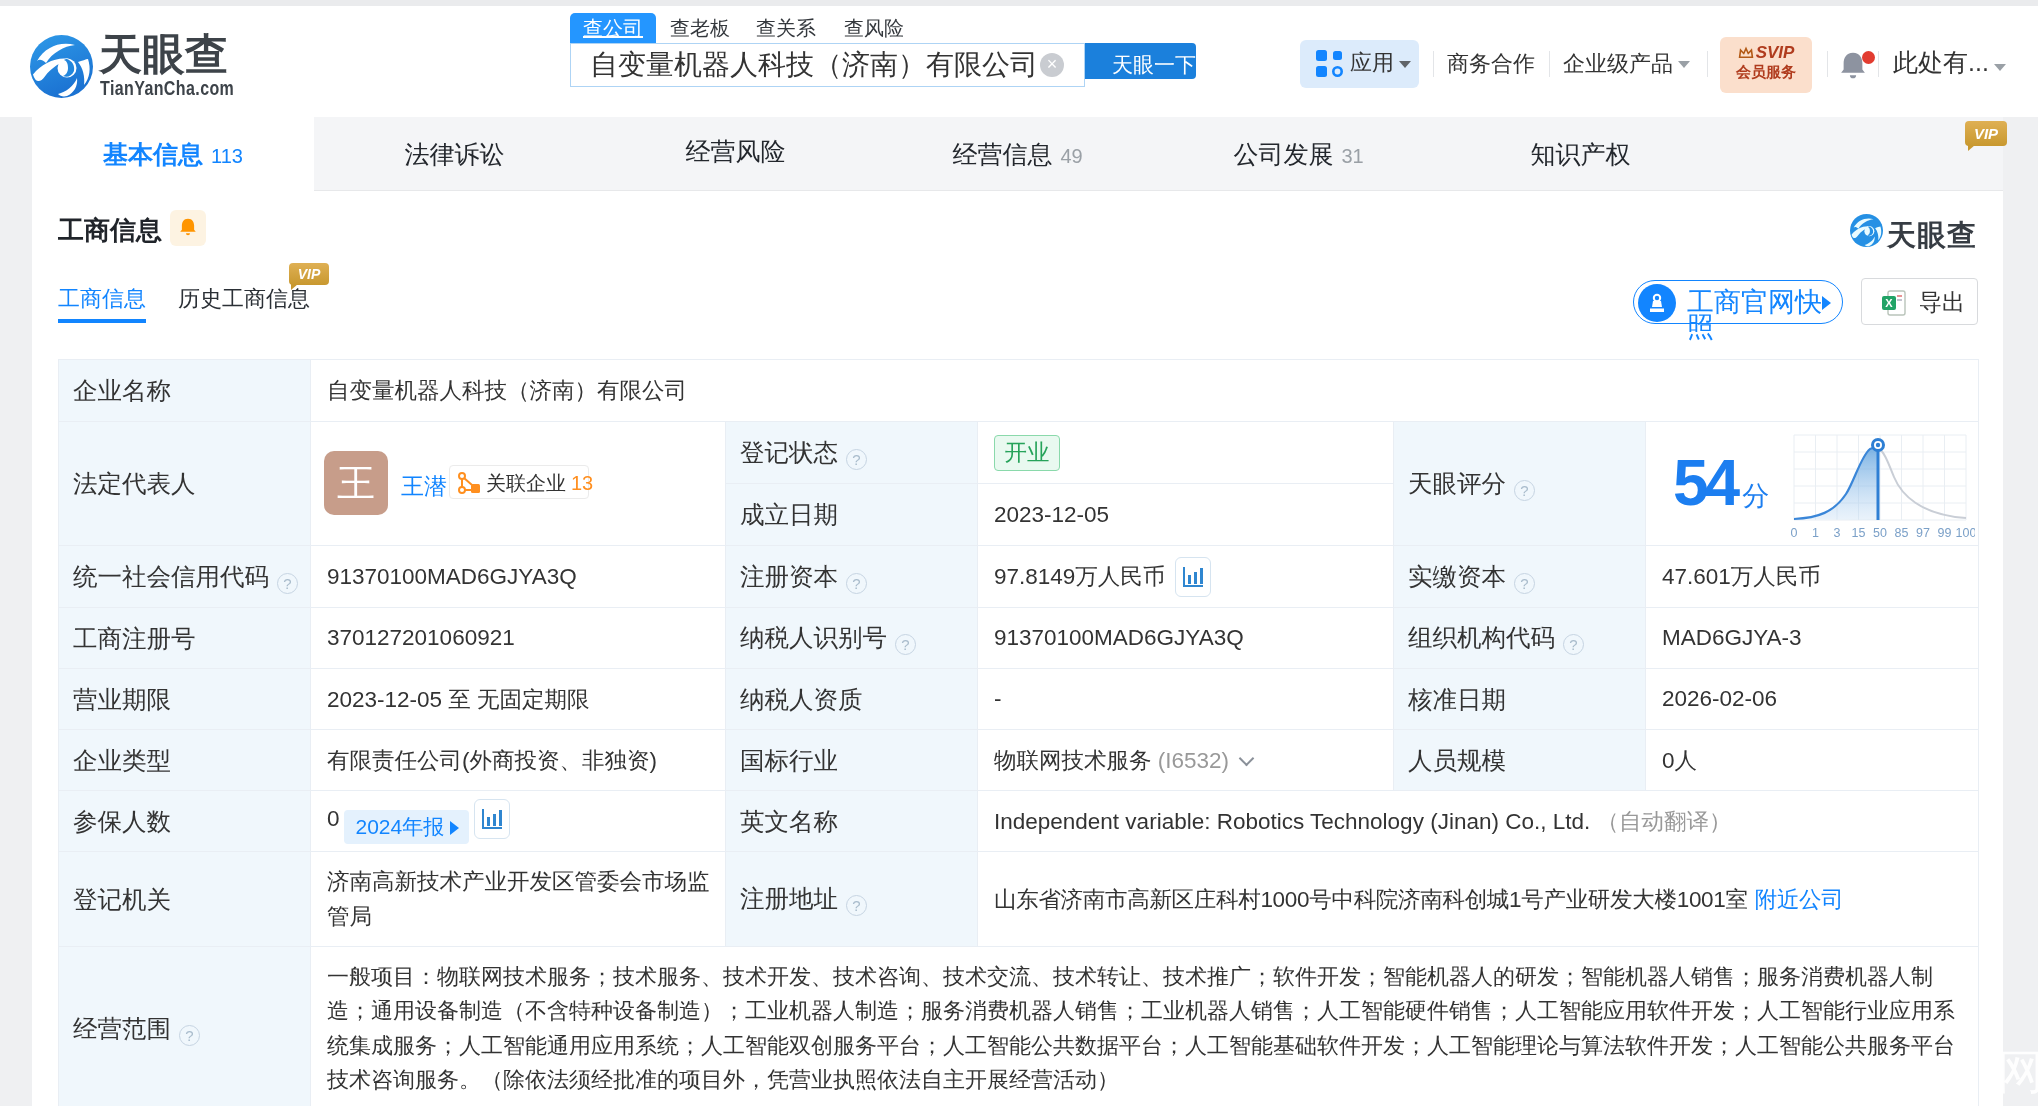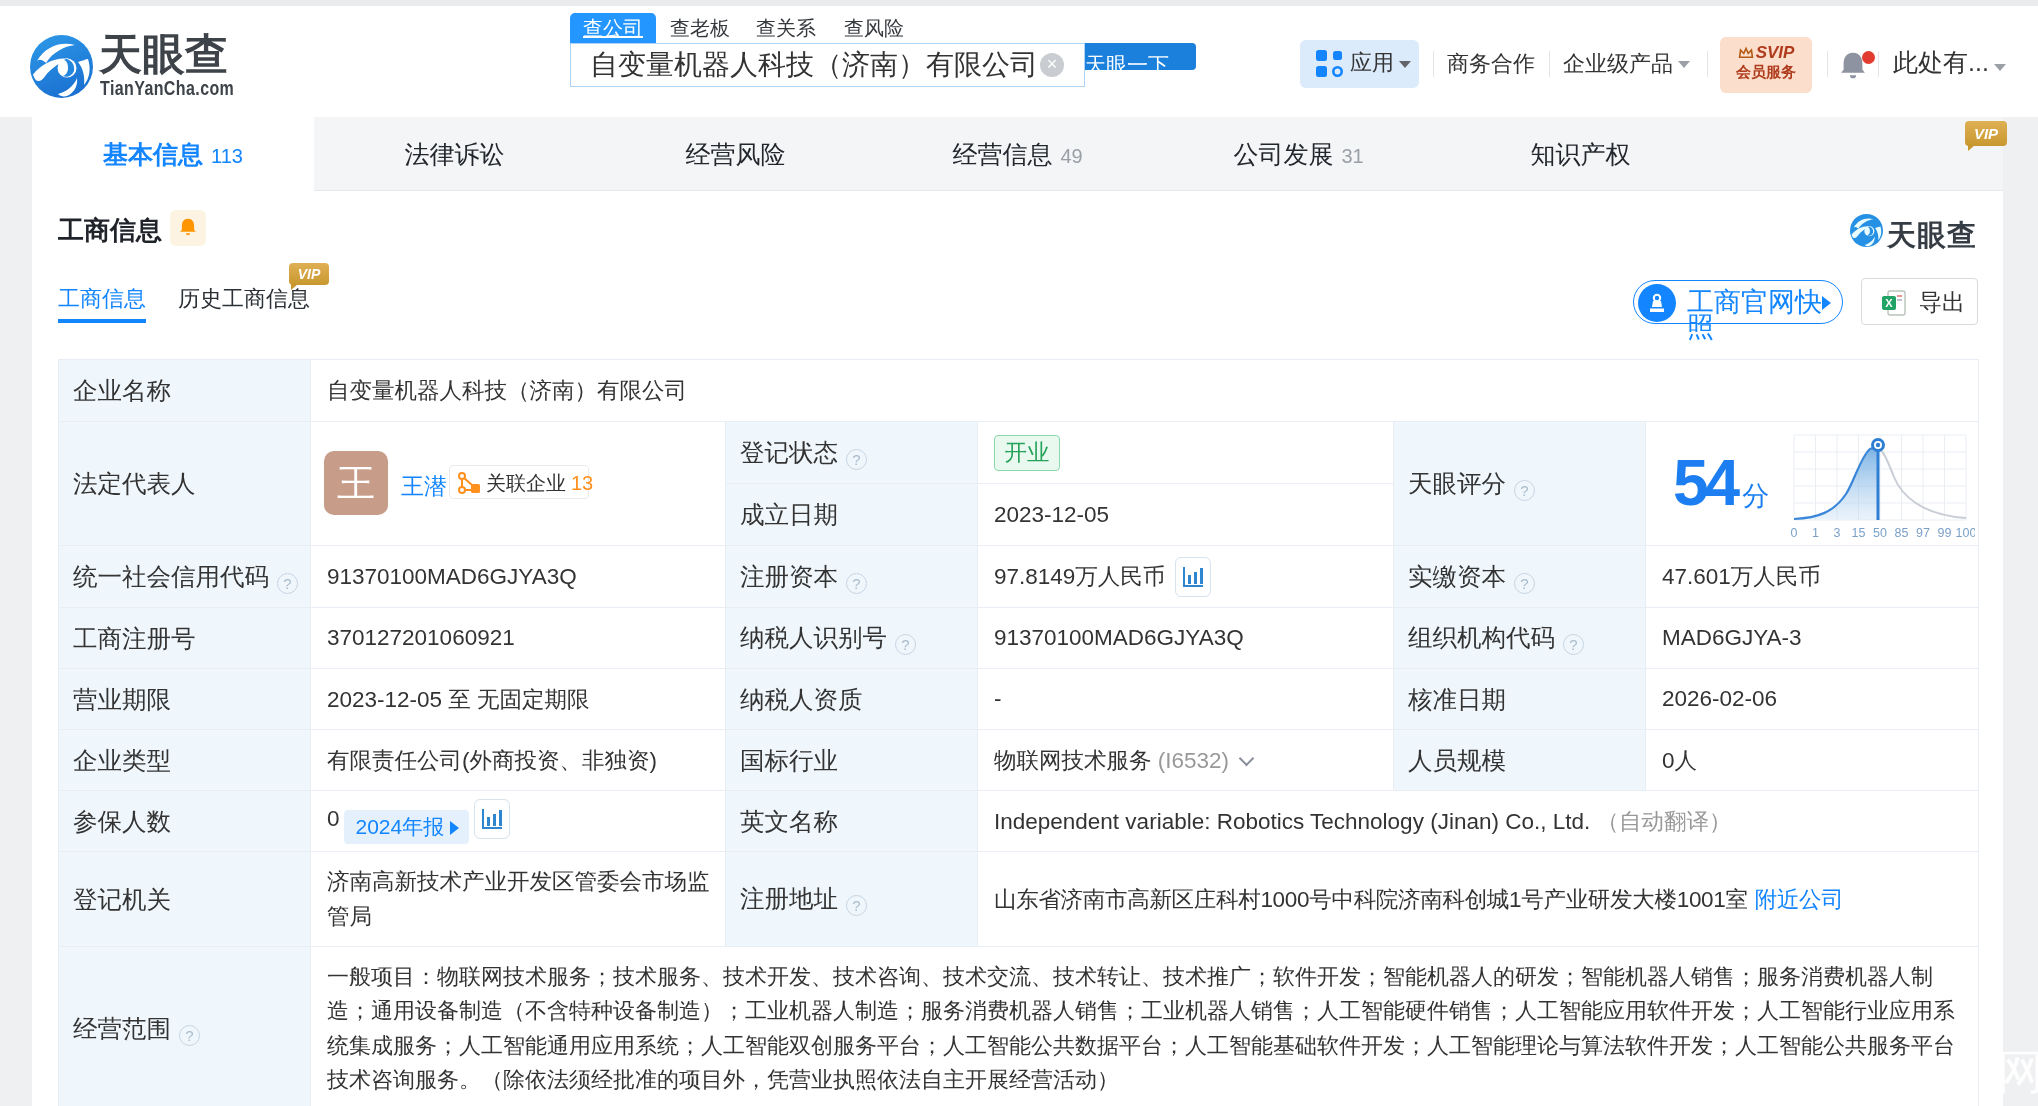--- a/index.html
+++ b/index.html
@@ -10,21 +10,21 @@
 
 #topstrip{position:absolute;left:0;top:0;width:2038px;height:6px;background:#eaebed;}
 #header{position:absolute;left:0;top:6px;width:2038px;height:111px;background:#fff;}
 #redbox{position:absolute;left:241px;top:20px;width:312px;height:64px;border-radius:5px;background:linear-gradient(135deg,#e34340,#cd302b);color:#fff;text-align:center;}
 #redbox .l1{margin-top:9px;font-size:20px;letter-spacing:9.5px;text-indent:9.5px;line-height:22px;}
 #redbox .l2{font-size:19.5px;letter-spacing:0.3px;line-height:26px;margin-top:2px;}
 .stab{position:absolute;top:7px;height:30px;font-size:20px;line-height:30px;color:#34383d;}
 #stab1{left:570px;width:86px;background:#2496ff;color:#fff;text-align:center;border-radius:5px 5px 0 0;}
 #sinput{position:absolute;left:570px;top:37px;width:515px;height:44px;background:#fff;border:1px solid #aed4f5;line-height:42px;font-size:28px;color:#333;padding-left:19px;}
 #sclear{position:absolute;left:1040px;top:47px;width:24px;height:24px;border-radius:50%;background:#c9ccd1;color:#fff;font-size:18px;line-height:23px;text-align:center;}
-#sbtn{position:absolute;left:1085px;top:37px;width:111px;height:27px;background:#1b80dc;border-radius:0 4px 4px 0;color:#fff;font-size:21px;text-align:left;line-height:44px;}
+#sbtn{position:absolute;left:1085px;top:37px;width:111px;height:36px;background:#1b80dc;border-radius:0 4px 4px 0;color:#fff;font-size:21px;text-align:right;line-height:44px;}
 #appbtn{position:absolute;left:1300px;top:34px;width:119px;height:48px;background:#dcebfb;border-radius:6px;}
 #appbtn span{position:absolute;left:50px;top:11px;font-size:22px;color:#333;line-height:24px;}
 .hdiv{position:absolute;top:45px;width:1px;height:26px;background:#e3e5e8;}
 .hlink{position:absolute;top:46px;font-size:22px;color:#333;line-height:24px;}
 .caret{position:absolute;width:0;height:0;border-left:6px solid transparent;border-right:6px solid transparent;border-top:7px solid #606468;}
 #svip{position:absolute;left:1720px;top:31px;width:92px;height:56px;background:#fbdfcc;border-radius:6px;color:#b03c1e;text-align:center;}
 #svip .s1{font-size:17px;font-weight:bold;font-style:italic;margin-top:6px;line-height:20px;}
 #svip .s2{font-size:15px;font-weight:bold;line-height:18px;}
 #belldot{position:absolute;left:1862px;top:45px;width:13px;height:13px;background:#e23c30;border-radius:50%;}
 
@@ -124,21 +124,21 @@
     <path d="M9.5 20 a2.5 2.5 0 0 0 5 0 Z" fill="#8d93a0"></path>
   </svg>
   <div id="belldot"></div>
   <div class="hdiv" style="left:1878px;"></div>
   <div class="hlink" style="left:1893px;font-size:25px;top:44px;">此处有...</div>
   <div class="caret" style="left:1994px;top:58px;border-top-color:#9aa0a6;"></div>
 </div>
 <div id="navrow">
   <div id="navactive"><b>基本信息</b><i>113</i></div>
   <div class="navtab" style="left:282px;">法律诉讼</div>
-  <div class="navtab" style="left:563px;">经营风险</div>
+  <div class="navtab" style="left:563px;font-family:Liberation Mono, monospace;">经营风险</div>
   <div class="navtab" style="left:845px;">经营信息<i>49</i></div>
   <div class="navtab" style="left:1126px;">公司发展<i>31</i></div>
   <div class="navtab" style="left:1408px;">知识产权</div>
   <div style="position:absolute;left:1933px;top:4px;width:42px;height:25px;font-size:15px;line-height:25px;background:linear-gradient(180deg,#dfb054,#c8982f);border-radius:4px;color:#fff;font-weight:bold;font-style:italic;text-align:center;">VIP<div style="position:absolute;left:3px;bottom:-5px;width:0;height:0;border-top:6px solid #c8982f;border-right:7px solid transparent;"></div></div>
 </div>
 <div id="card">
   <div id="cardtitle">工商信息</div>
   <div id="titlebell">
     <svg class="abs" style="left:8px;top:7px" width="20" height="22" viewBox="0 0 24 27">
       <path d="M12 2 C6.5 2 4.5 6.5 4.5 10.5 L4.5 15.5 L2.5 18 L21.5 18 L19.5 15.5 L19.5 10.5 C19.5 6.5 17.5 2 12 2 Z" fill="#ff9500"></path>

